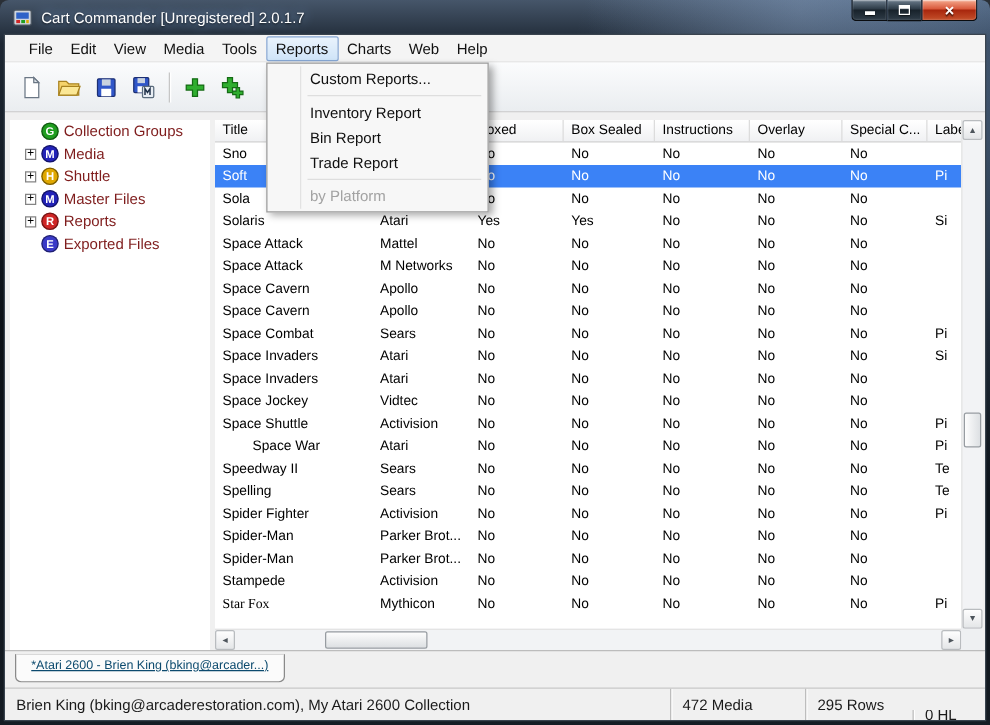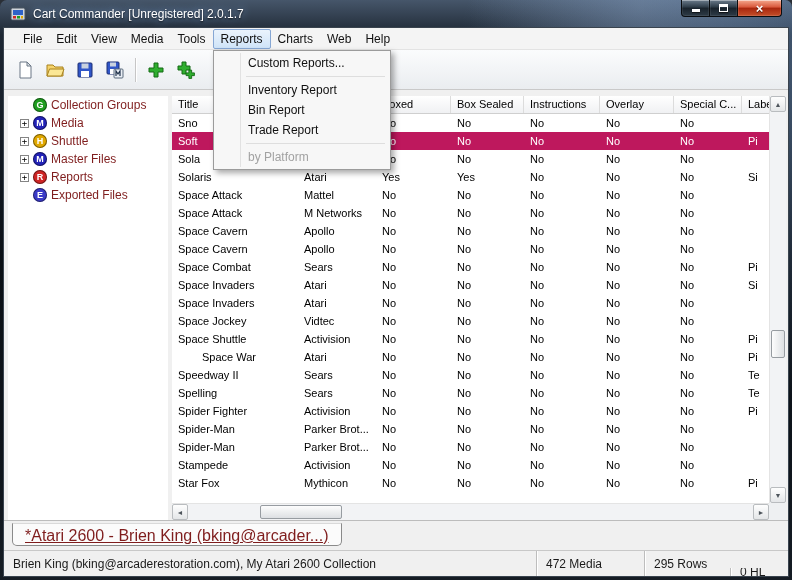--- a/index.html
+++ b/index.html
@@ -58,21 +58,21 @@
   .tree-label { font-size:12px; color:#7f1d1d; }
   .splitter { width:4px; background:#f0f0f0; cursor:col-resize; }
 
   .right-pane { flex:1; display:flex; flex-direction:column; min-width:0; }
   .grid-zone { flex:1; display:flex; min-height:0; }
   .grid-wrap { flex:1; background:#fff; overflow:hidden; display:flex; flex-direction:column; min-width:0; }
   .ghead { display:flex; height:18px; flex:none; background:linear-gradient(#ffffff,#f0f1f3); border-bottom:1px solid #cfcfcf; overflow:hidden; }
   .hcell { flex:none; line-height:17px; padding-left:6px; font-size:11px; color:#000; border-right:1px solid #dcdcdc; overflow:hidden; white-space:nowrap; }
   .gbody { flex:1; overflow:hidden; }
   .trow { height:18px; display:flex; overflow:hidden; white-space:nowrap; }
-  .trow.selected { background:#be185d; color:#fff; }
+  .trow.selected { background:#3b82f6; color:#fff; }
   .tcell { flex:none; line-height:18px; padding-left:6px; font-size:11px; overflow:hidden; }
 
   
   .vscroll { width:17px; flex:none; background:#f2f3f5; border-left:1px solid #e4e4e4; display:flex; flex-direction:column; }
   .sb-btn { flex:none; display:flex; align-items:center; justify-content:center; font-size:7px; color:#4e555c;
             background:linear-gradient(#fefefe,#e4e6e8); border:1px solid #b9bcbf; border-radius:2px; }
   .vscroll .sb-btn { height:16px; }
   .vtrack { flex:1; position:relative; }
   .vthumb { position:absolute; left:1px; right:1px; top:58%; height:28px;
             background:linear-gradient(90deg,#fdfdfd,#dde0e3); border:1px solid #979ca1; border-radius:2px; }
@@ -80,21 +80,21 @@
   .hscroll { flex:1; display:flex; background:#f2f3f5; border-top:1px solid #e4e4e4; }
   .hscroll .sb-btn { width:16px; }
   .htrack { flex:1; position:relative; }
   .hthumb { position:absolute; top:1px; bottom:1px; left:72px; width:82px;
             background:linear-gradient(#fdfdfd,#dde0e3); border:1px solid #979ca1; border-radius:2px; }
   .sb-corner { width:17px; background:#eef0f2; }
 
   
   .tabstrip { height:30px; background:#f0f0f0; border-top:1px solid #bcbcbc; display:flex; align-items:flex-start; padding:2px 0 0 8px; }
   .sheet-tab { height:23px; padding:3px 12px 16px 12px; background:#fbfbfb; border:1px solid #8a8a8a; border-top-color:#d9d9d9;
-               border-radius:0 0 5px 5px; font-size:16px; color:#7f1d1d; white-space:nowrap; }
+               border-radius:0 0 5px 5px; font-size:10px; color:#0c4a6e; white-space:nowrap; }
   .sheet-tab span { text-decoration:underline; }
 
   
   .statusbar { height:26px; background:#f0f0f0; border-top:1px solid #c8c8c8; display:flex; align-items:stretch; font-size:12px; color:#1a1a1a; }
   .sb-panel { display:flex; align-items:center; padding:0 9px; white-space:nowrap; overflow:hidden; flex:none; }
   .sb-panel.grow { flex:1; }
   .sb-panel + .sb-panel { border-left:1px solid #bdbdbd; box-shadow:inset 1px 0 0 #fff; }
 
   
   .dropdown { position:absolute; top:22px; left:206px; width:178px; z-index:60;
@@ -431,21 +431,21 @@
                   <div class="tcell" style="width: 126px;">Stampede</div>
                   <div class="tcell" style="width: 78px;">Activision</div>
                   <div class="tcell" style="width: 75px;">No</div>
                   <div class="tcell" style="width: 73px;">No</div>
                   <div class="tcell" style="width: 76px;">No</div>
                   <div class="tcell" style="width: 74px;">No</div>
                   <div class="tcell" style="width: 68px;">No</div>
                   <div class="tcell" style="width: 55px;"></div>
                 </div>
                 <div class="trow">
-                  <div class="tcell" style="width: 126px;">Star Fox</div>
+                  <div class="tcell" style="width: 126px; font-family: Liberation Serif, serif;">Star Fox</div>
                   <div class="tcell" style="width: 78px;">Mythicon</div>
                   <div class="tcell" style="width: 75px;">No</div>
                   <div class="tcell" style="width: 73px;">No</div>
                   <div class="tcell" style="width: 76px;">No</div>
                   <div class="tcell" style="width: 74px;">No</div>
                   <div class="tcell" style="width: 68px;">No</div>
                   <div class="tcell" style="width: 55px;">Pi</div>
                 </div>
               </div>
           </div>

